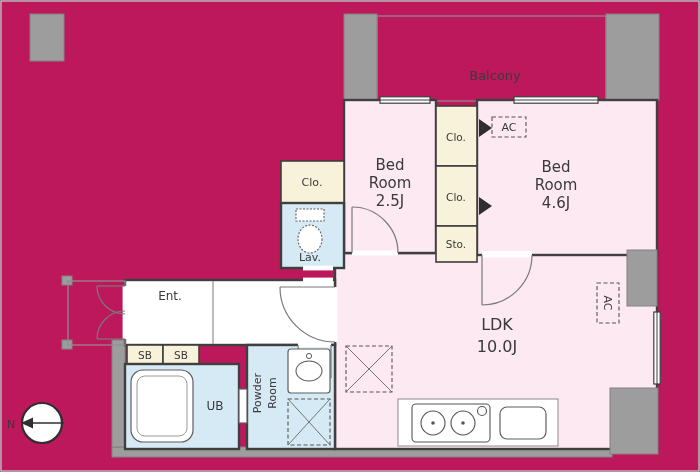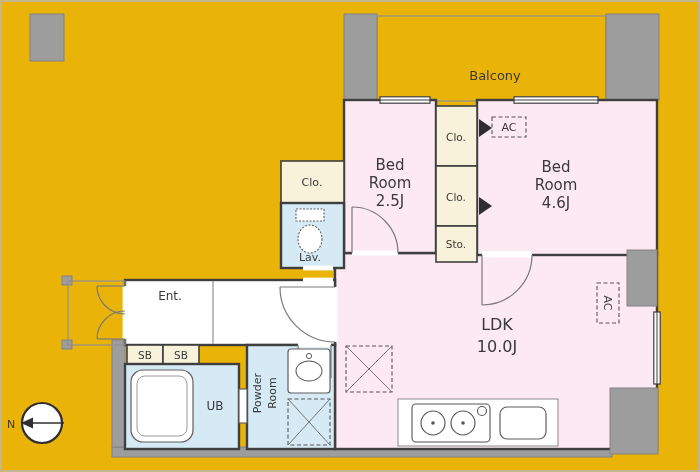--- a/index.html
+++ b/index.html
@@ -1,20 +1,20 @@
 <!DOCTYPE html>
 <html style="--room-pink: #fce9f2; --water-blue: #d6eaf5; --closet-cream: #f7f2d9; --structure-gray: #9d9d9d; --wall-dark: #3f3f3f;"><head>
 <meta charset="utf-8">
 <style>
   :root{
     --room-pink:#fce9f2; --water-blue:#d6eaf5; --closet-cream:#f7f2d9;
     --structure-gray:#9d9d9d; --wall-dark:#3f3f3f;
   }
   html,body{margin:0;padding:0;background:#fff;}
-  #stage{position:relative;width:700px;height:472px;background:#eab308;overflow:hidden;}
+  #stage{position:relative;width:700px;height:472px;background:#be185d;overflow:hidden;}
   svg{position:absolute;left:0;top:0;}
   text{font-family:"DejaVu Sans","Liberation Sans",sans-serif;fill:#3a3a3a;}
   .t16{font-size:16px;} .t15{font-size:15px;} .t13{font-size:13px;}
   .t12{font-size:12px;} .t11{font-size:11px;} .t10{font-size:10.5px;}
   .fill-pink{fill:var(--room-pink);}
   .fill-blue{fill:var(--water-blue);}
   .fill-cream{fill:var(--closet-cream);}
   .fill-gray{fill:var(--structure-gray);stroke:#828282;stroke-width:1;}
   .wall{stroke:var(--wall-dark);stroke-width:2.4;}
   .wall1{stroke:var(--wall-dark);stroke-width:1.6;}

